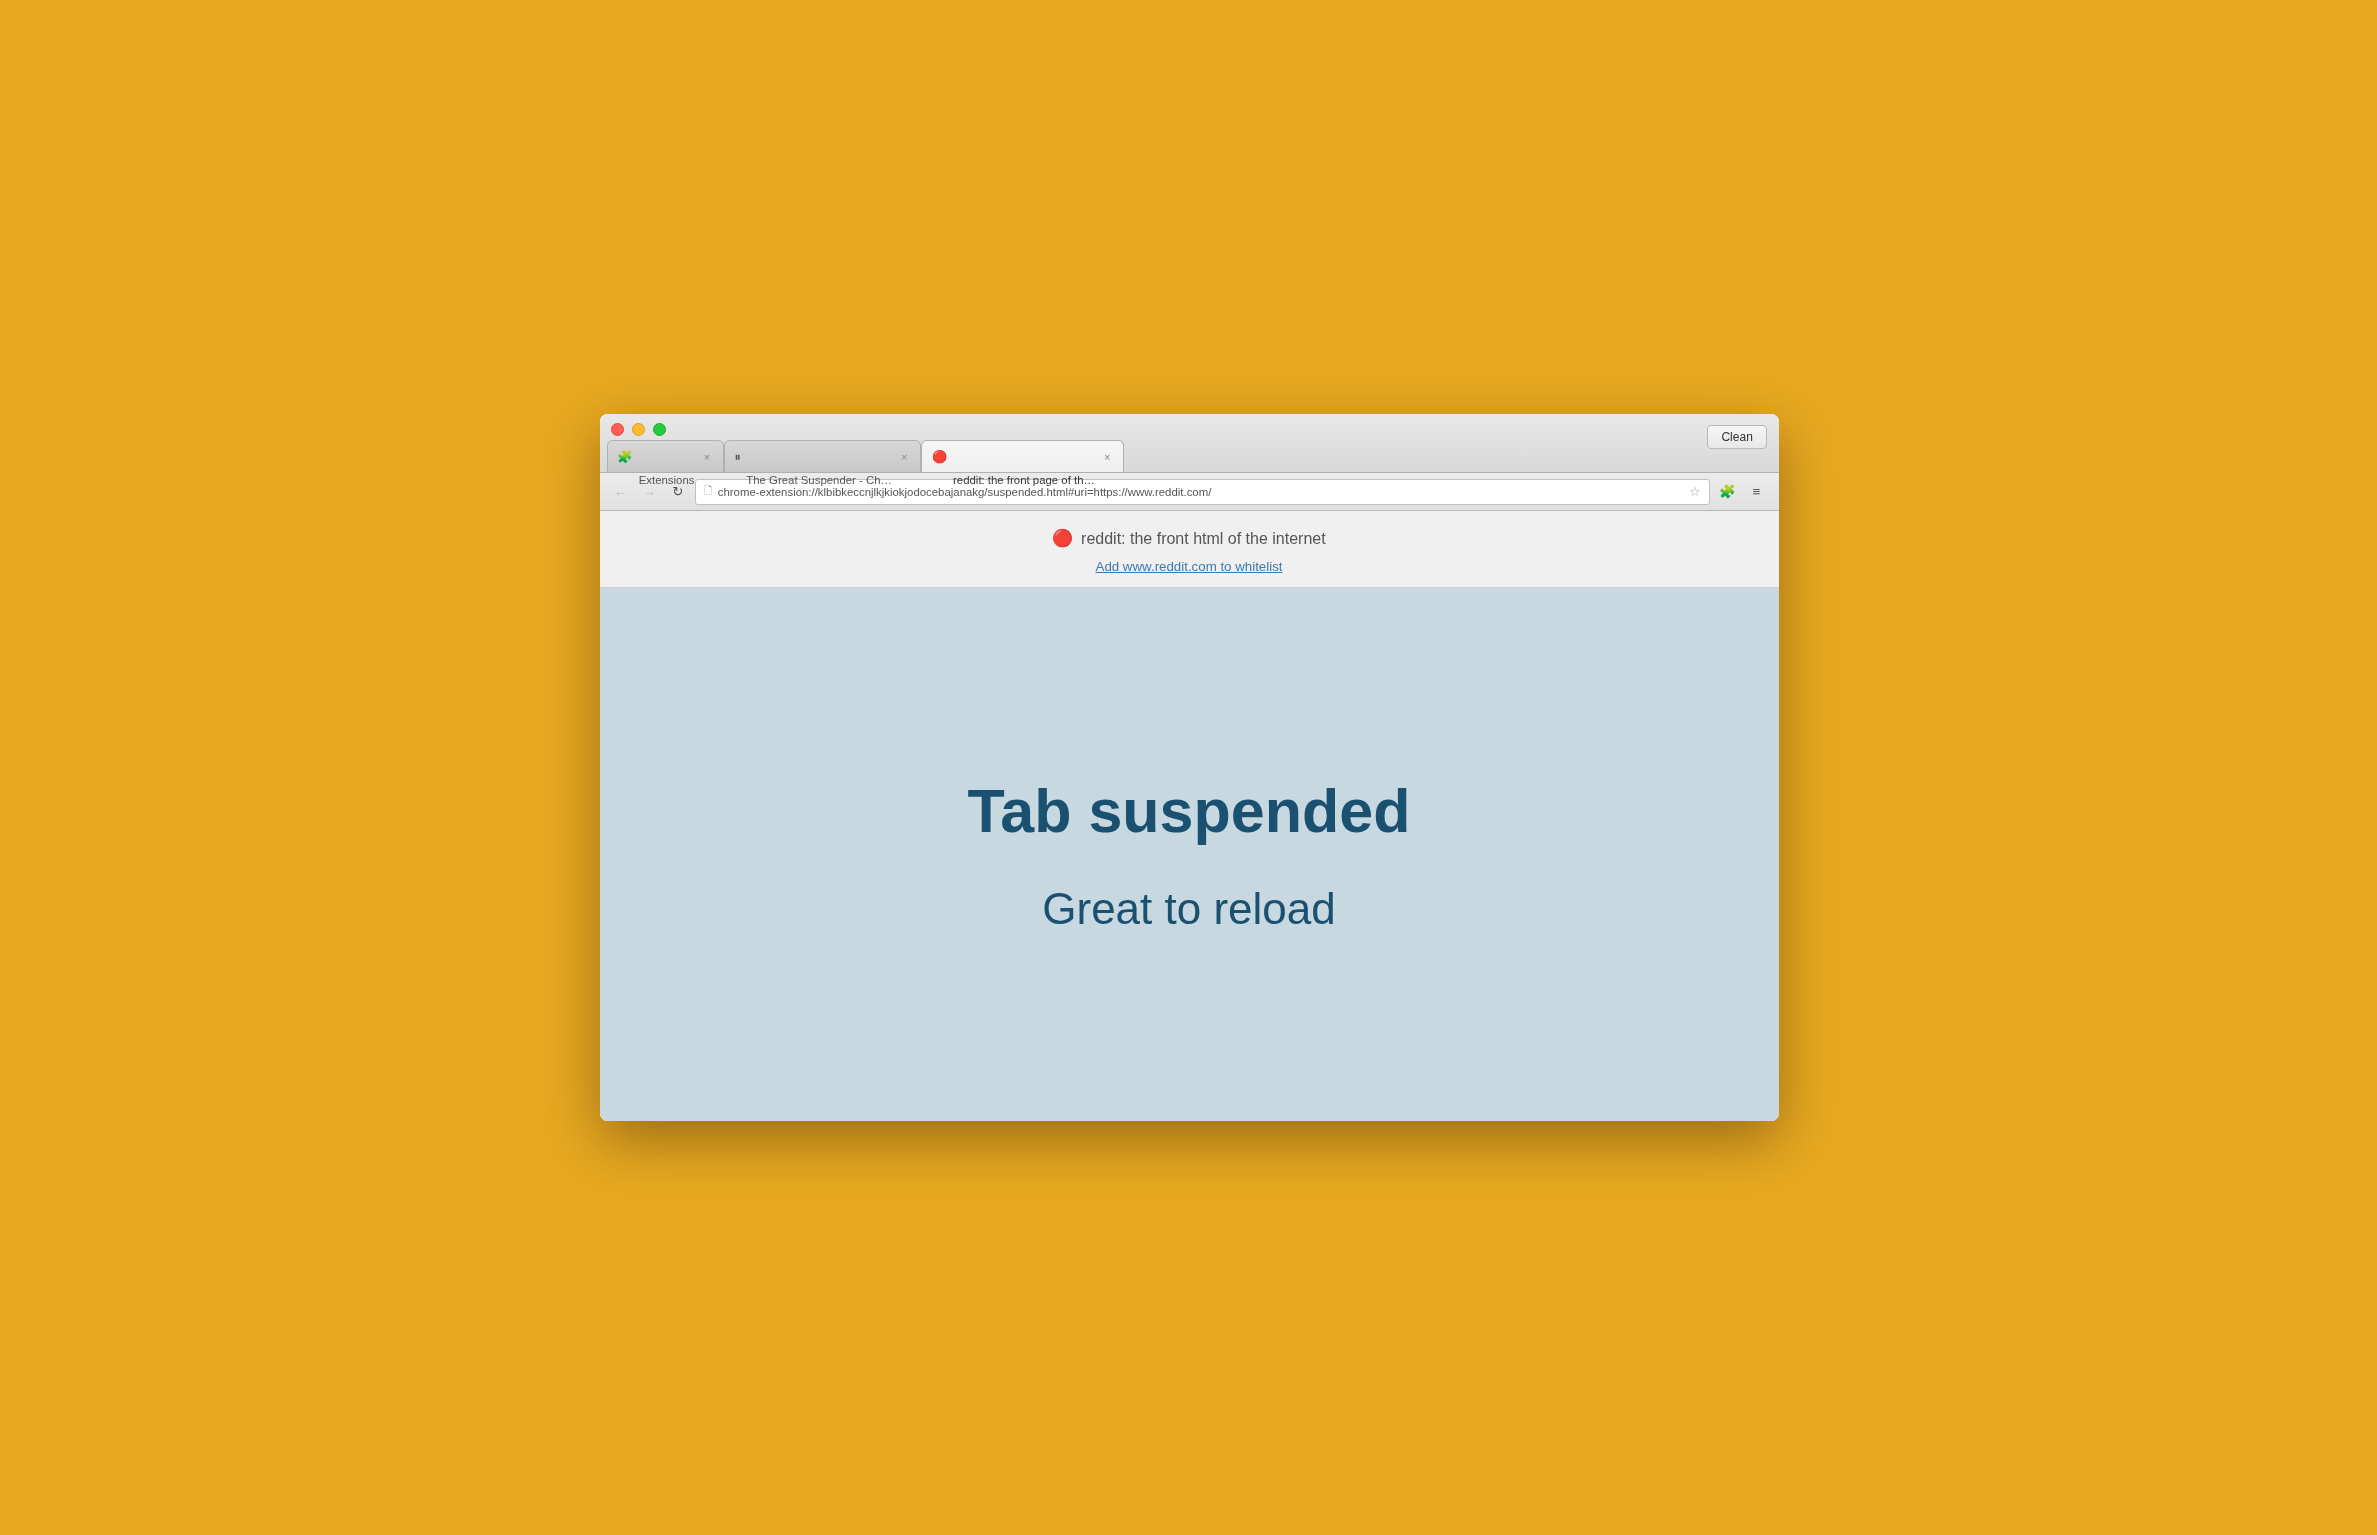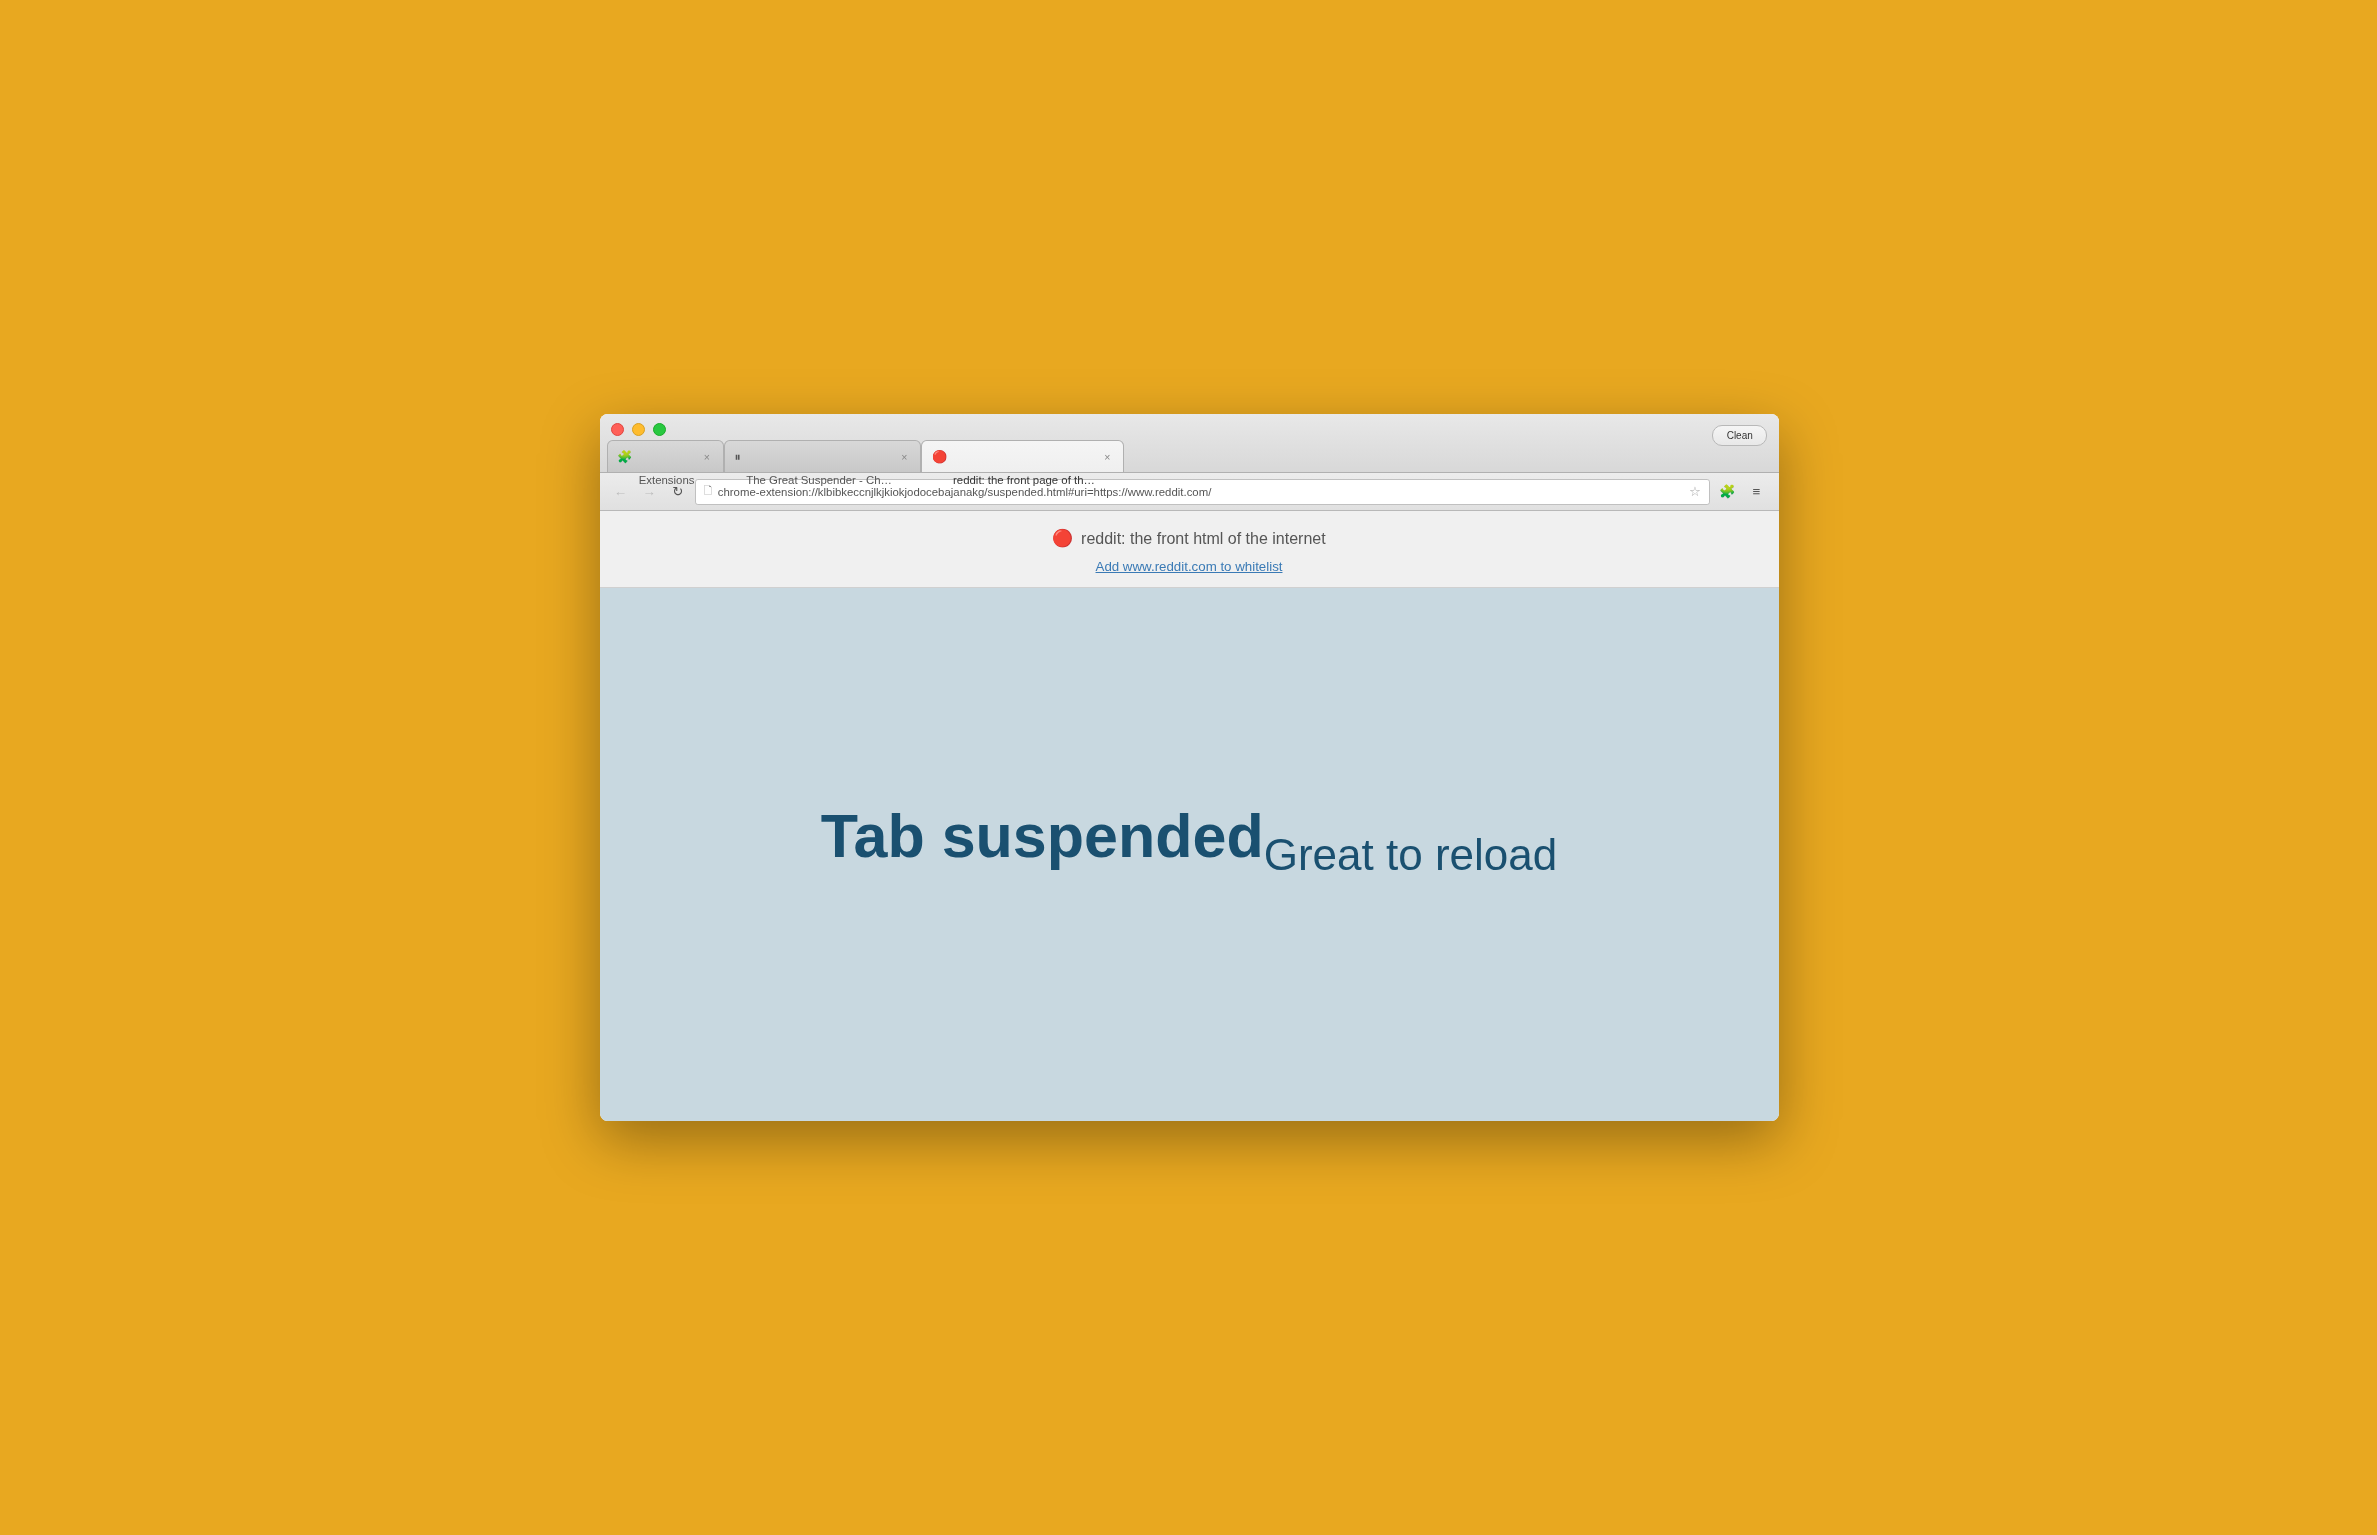--- a/index.html
+++ b/index.html
@@ -182,23 +182,23 @@
       background: none;
       border: none;
       cursor: pointer;
       color: #555;
       font-size: 13.3px;
     }
 
     .clean-btn {
       background: linear-gradient(to bottom, #f5f5f5, #e8e8e8);
       border: 1px solid #b8b8b8;
-      border-radius: 10px;
+      border-radius: 4px;
       padding: 3.8px 13.3px;
-      font-size: 10px;
+      font-size: 12px;
       color: #333;
       cursor: pointer;
       position: absolute;
       right: 11.4px;
       top: 11.4px;
     }
 
     
     .page-header {
       background: #f0f0f0;
@@ -225,21 +225,21 @@
       color: #3a7ab5;
       font-size: 13.3px;
       text-decoration: underline;
       cursor: pointer;
     }
 
     
     .page-content {
       background: #c8d8e0;
       display: flex;
-      flex-direction: row;
+      flex-direction: column;
       align-items: center;
       justify-content: center;
       min-height: 533px;
       padding: 76px 38px;
     }
 
     .tab-suspended-title {
       font-size: 61px;
       font-weight: 700;
       color: #1a5070;

